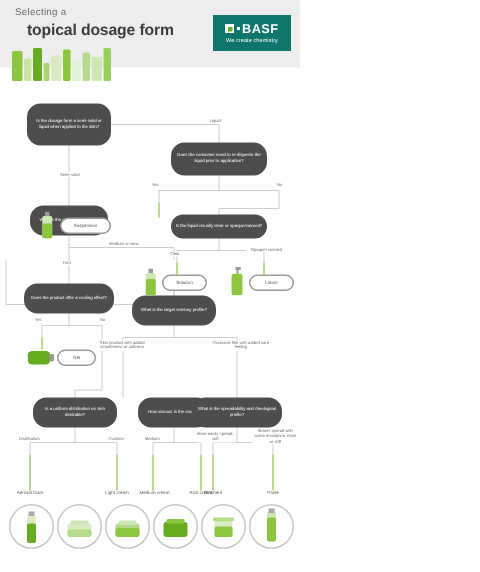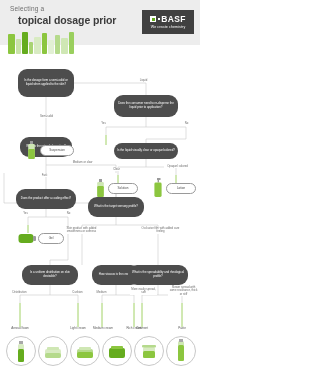--- a/index.html
+++ b/index.html
@@ -18,21 +18,21 @@
   #header-kicker{
     position:absolute;left:10px;top:5px;
     font-size:6.5px;color:#6e6e6e;letter-spacing:.2px;
   }
   #header-title{
     position:absolute;left:18px;top:14px;
     font-size:10.5px;font-weight:bold;color:#3c3c3c;letter-spacing:-.1px;
   }
   #logo{
     position:absolute;right:6px;top:10px;width:52px;height:24px;
-    background:#404040;display:flex;flex-direction:column;
+    background:#0f766e;display:flex;flex-direction:column;
     align-items:center;justify-content:center;
   }
   #logo-main{
     font-size:8.5px;font-weight:bold;color:#ffffff;letter-spacing:.3px;
     display:flex;align-items:center;gap:1.5px;line-height:1;
   }
   .logo-sq{
     width:6px;height:6px;background:#fff;position:relative;
     display:inline-block;
   }
@@ -82,21 +82,21 @@
     border:0.7px solid #c8c8c8;background:#fff;
   }
   
   .sideicon{position:absolute;}
 </style>
 </head>
 <body>
 
 <div id="header">
   <div id="header-kicker">Selecting a</div>
-  <div id="header-title">topical dosage prior</div>
+  <div id="header-title">topical dosage form</div>
 
   <div id="header-bottles">
     <div class="hb" style="left:2px;bottom:0;width:7px;height:20px;background:#8cc63f;"></div>
     <div class="hb" style="left:10px;bottom:0;width:5px;height:15px;background:#c9e3a8;"></div>
     <div class="hb" style="left:16px;bottom:0;width:6px;height:22px;background:#65ac1e;"></div>
     <div class="hb" style="left:23px;bottom:0;width:4px;height:12px;background:#a9d472;"></div>
     <div class="hb" style="left:28px;bottom:0;width:7px;height:17px;background:#d8ebc2;"></div>
     <div class="hb" style="left:36px;bottom:0;width:5px;height:21px;background:#8cc63f;"></div>
     <div class="hb" style="left:42px;bottom:0;width:6px;height:14px;background:#e2f0d4;"></div>
     <div class="hb" style="left:49px;bottom:0;width:5px;height:19px;background:#b5da8c;"></div>

